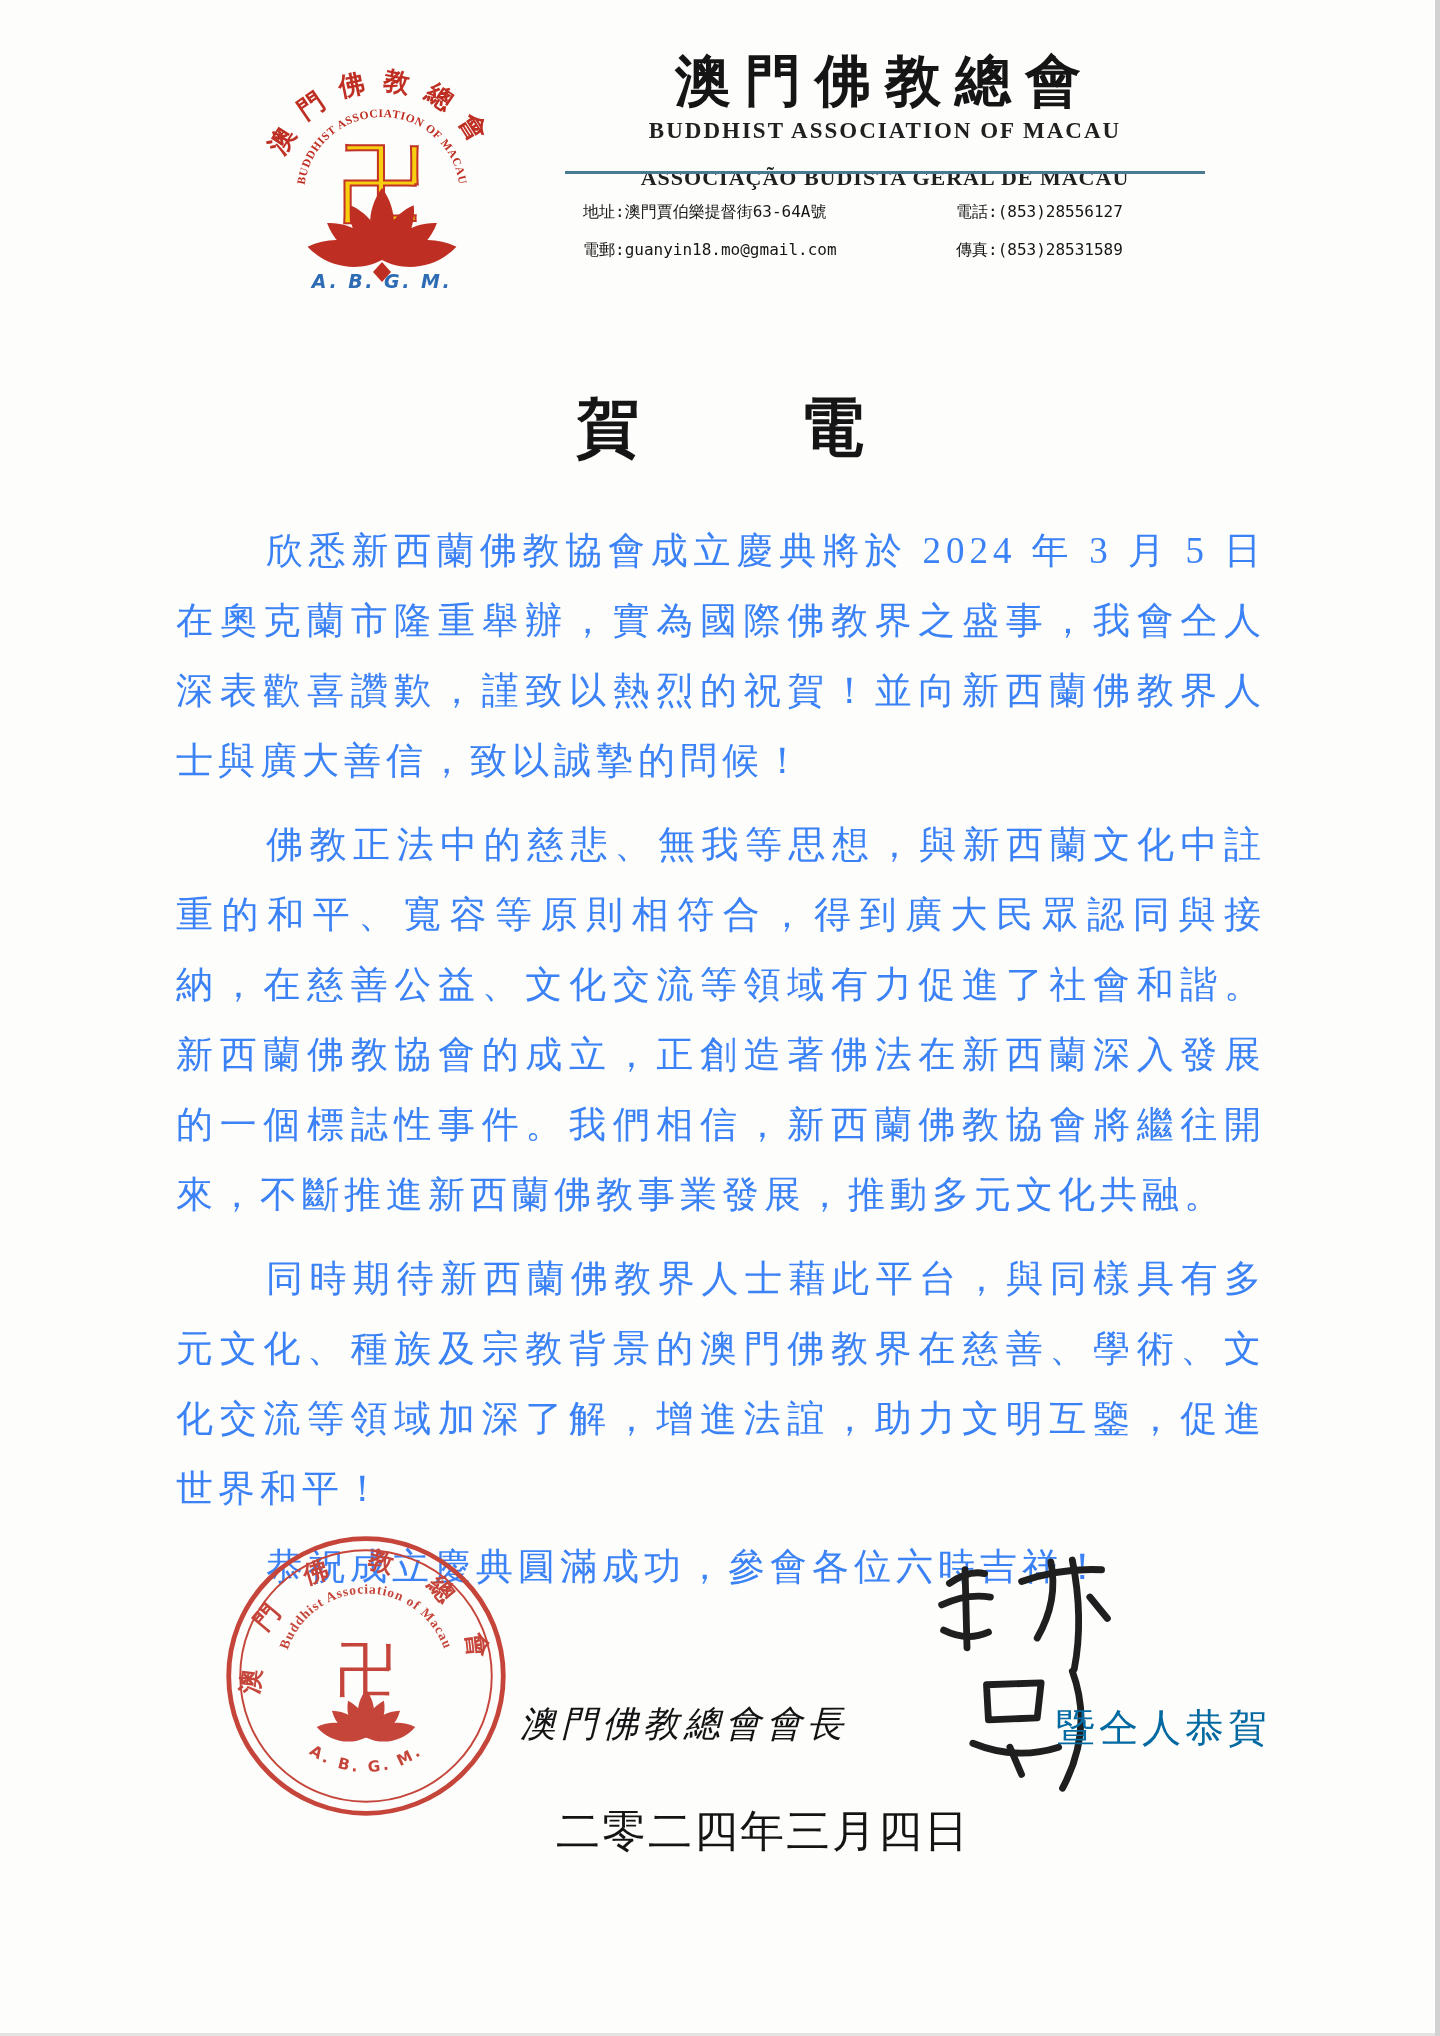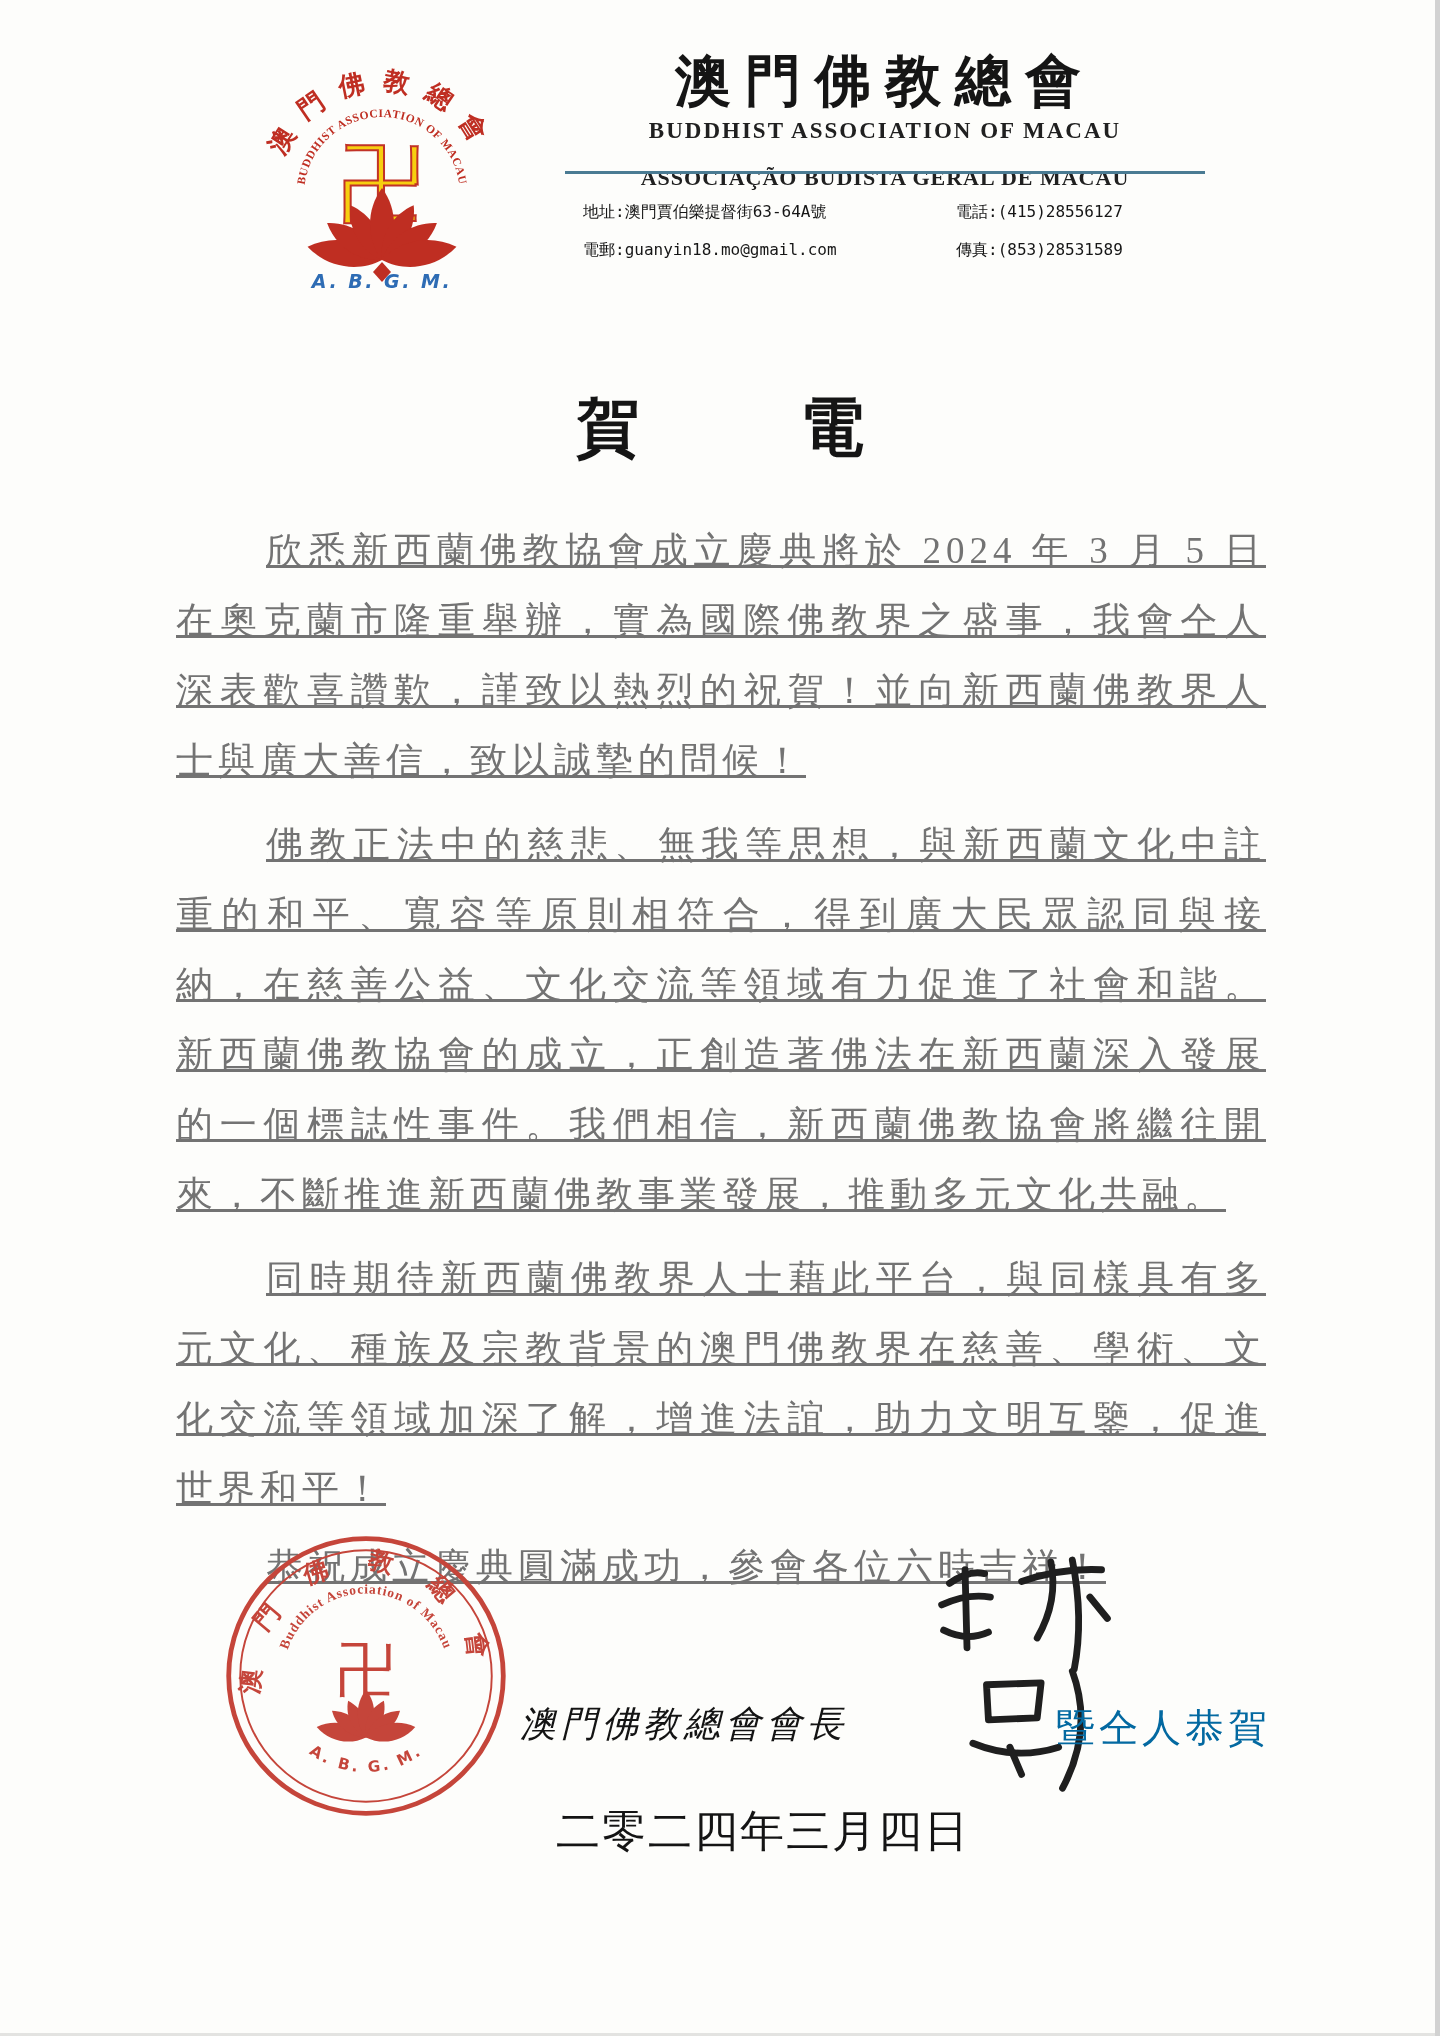--- a/index.html
+++ b/index.html
@@ -39,21 +39,21 @@
   .doc-title{
     position:absolute; left:0; top:396px; width:100%;
     display:flex; justify-content:center; column-gap:160px;
     font-size:64px; font-weight:700; line-height:1; color:#151515;
   }
 
   
   .body-text{ position:absolute; left:176px; top:516px; width:1090px; }
   .body-text p{
     font-size:37px; line-height:70px; letter-spacing:5px;
-    text-align:justify; text-indent:90px; color:#737373;text-decoration:underline;
+    text-align:justify; text-indent:90px; color:#3b82f6;
   }
   .body-text p + p{ margin-top:14px; }
   .body-text p.last{ margin-top:8px; }
 
   
   .seal{ position:absolute; left:222px; top:1532px; width:288px; height:288px; }
   .signer-title{ position:absolute; left:520px; top:1700px; font-size:36px; letter-spacing:5px; white-space:nowrap; color:#141414;font-style:italic; }
   .co-sign{ position:absolute; left:1056px; top:1701px; font-size:39px; letter-spacing:4px; white-space:nowrap; color:#0369a1; }
   .signature{ position:absolute; left:928px; top:1552px; width:195px; height:248px; }
   .date-line{ position:absolute; left:556px; top:1802px; font-size:44px; letter-spacing:2px; white-space:nowrap; color:#141414; }
@@ -91,21 +91,21 @@
 
   <div class="org-block">
     <div class="org-zh">澳門佛教總會</div>
     <div class="org-en">BUDDHIST ASSOCIATION OF MACAU</div>
     <div class="org-pt">ASSOCIAÇÃO BUDISTA GERAL DE MACAU</div>
   </div>
   <div class="rule"></div>
 
   <div class="contact">
     <span class="c-addr">地址:澳門賈伯樂提督街63-64A號</span>
-    <span class="c-tel">電話:(415)28556127</span>
+    <span class="c-tel">電話:(853)28556127</span>
     <span class="c-mail">電郵:guanyin18.mo@gmail.com</span>
     <span class="c-fax">傳真:(853)28531589</span>
   </div>
 
   <div class="doc-title">
     <span>賀</span>
     <span>電</span>
   </div>
 
   <div class="body-text">

